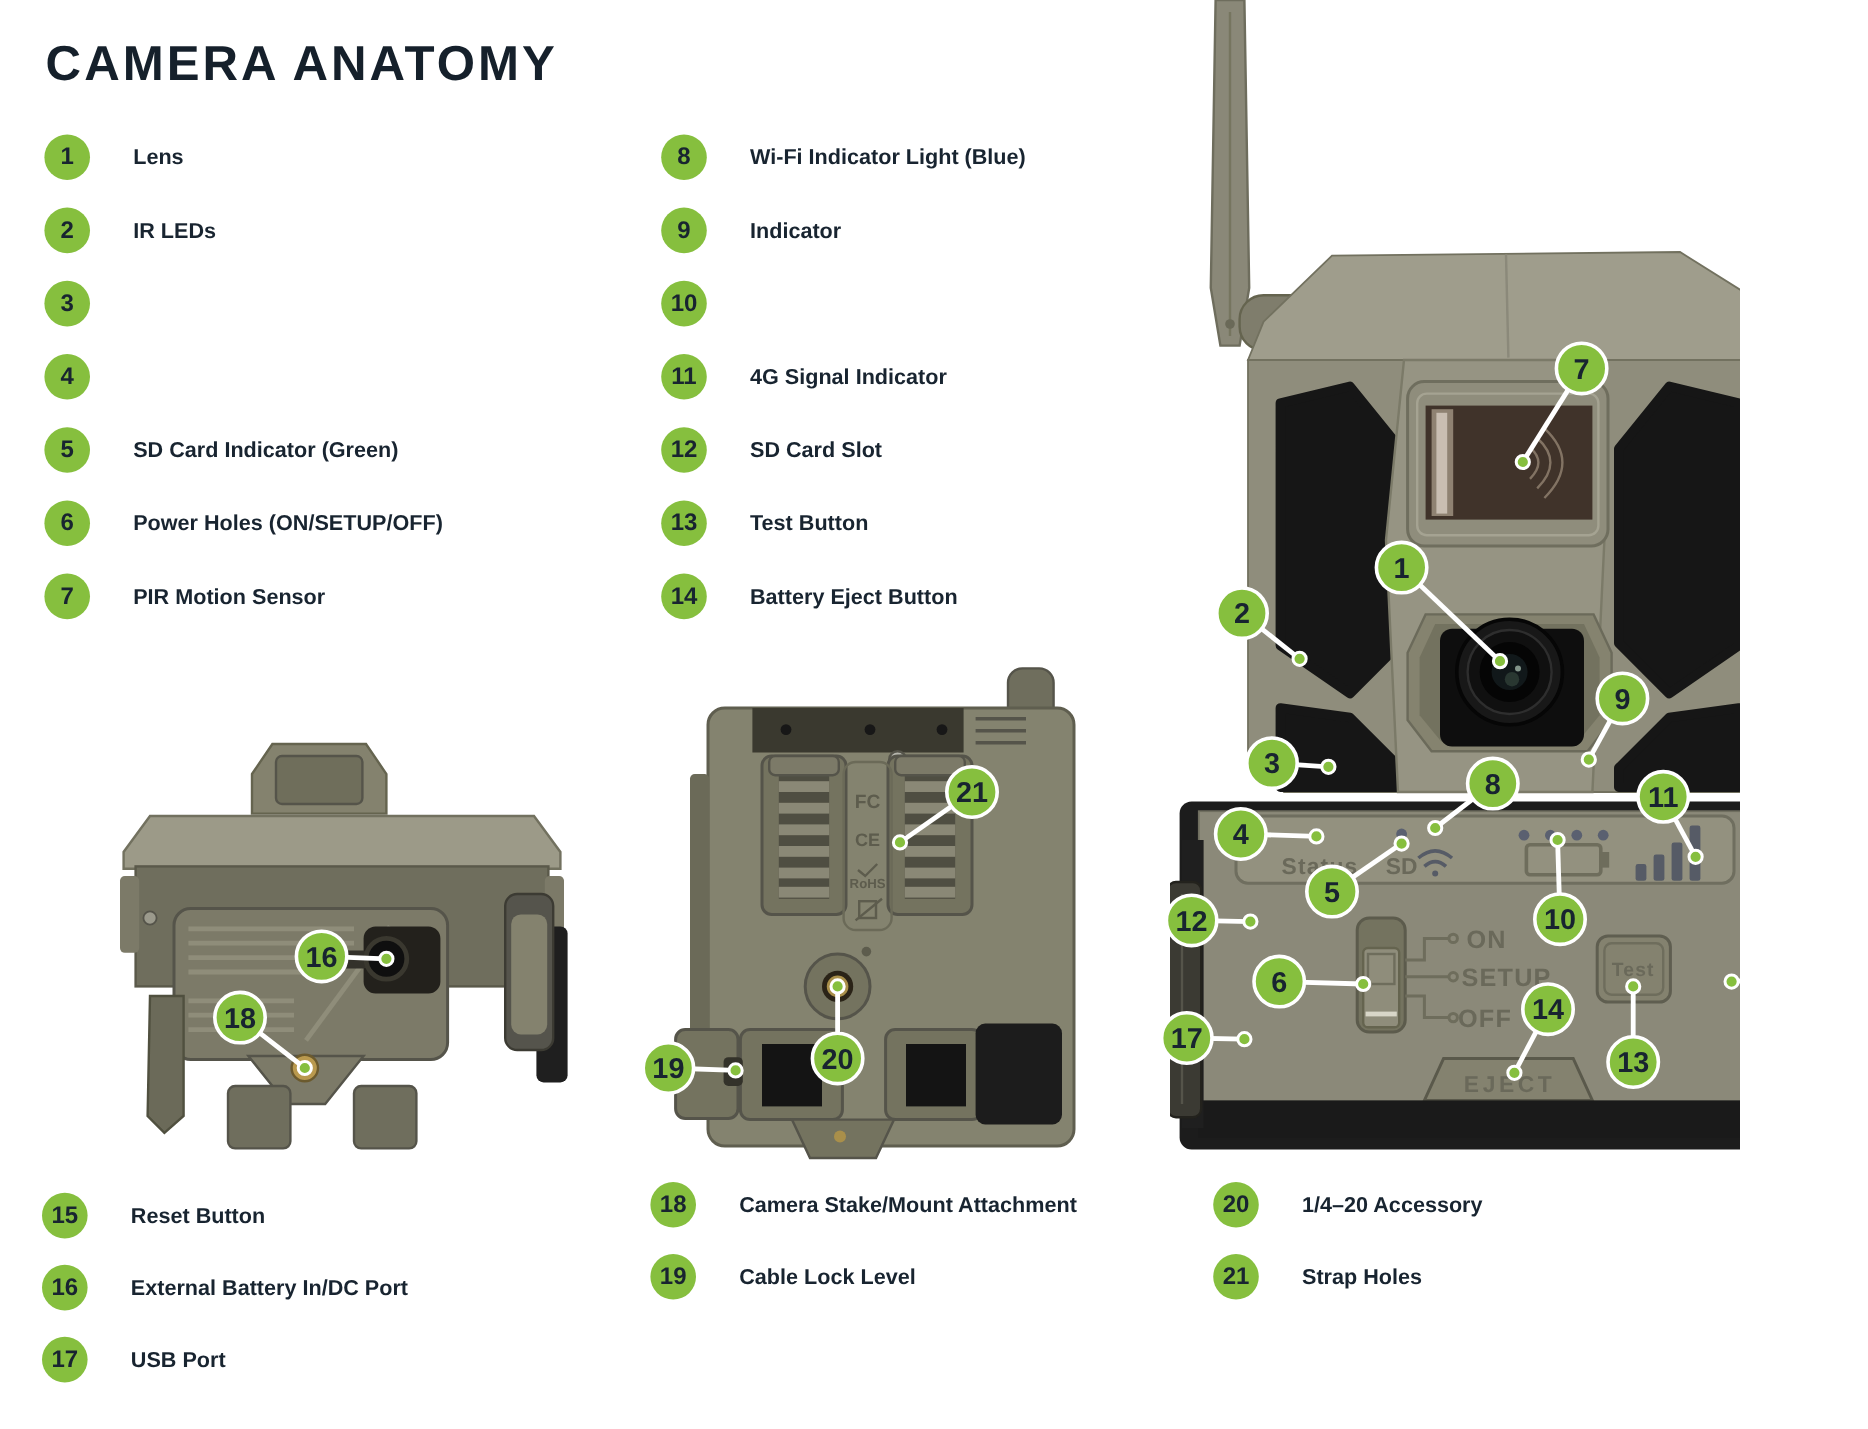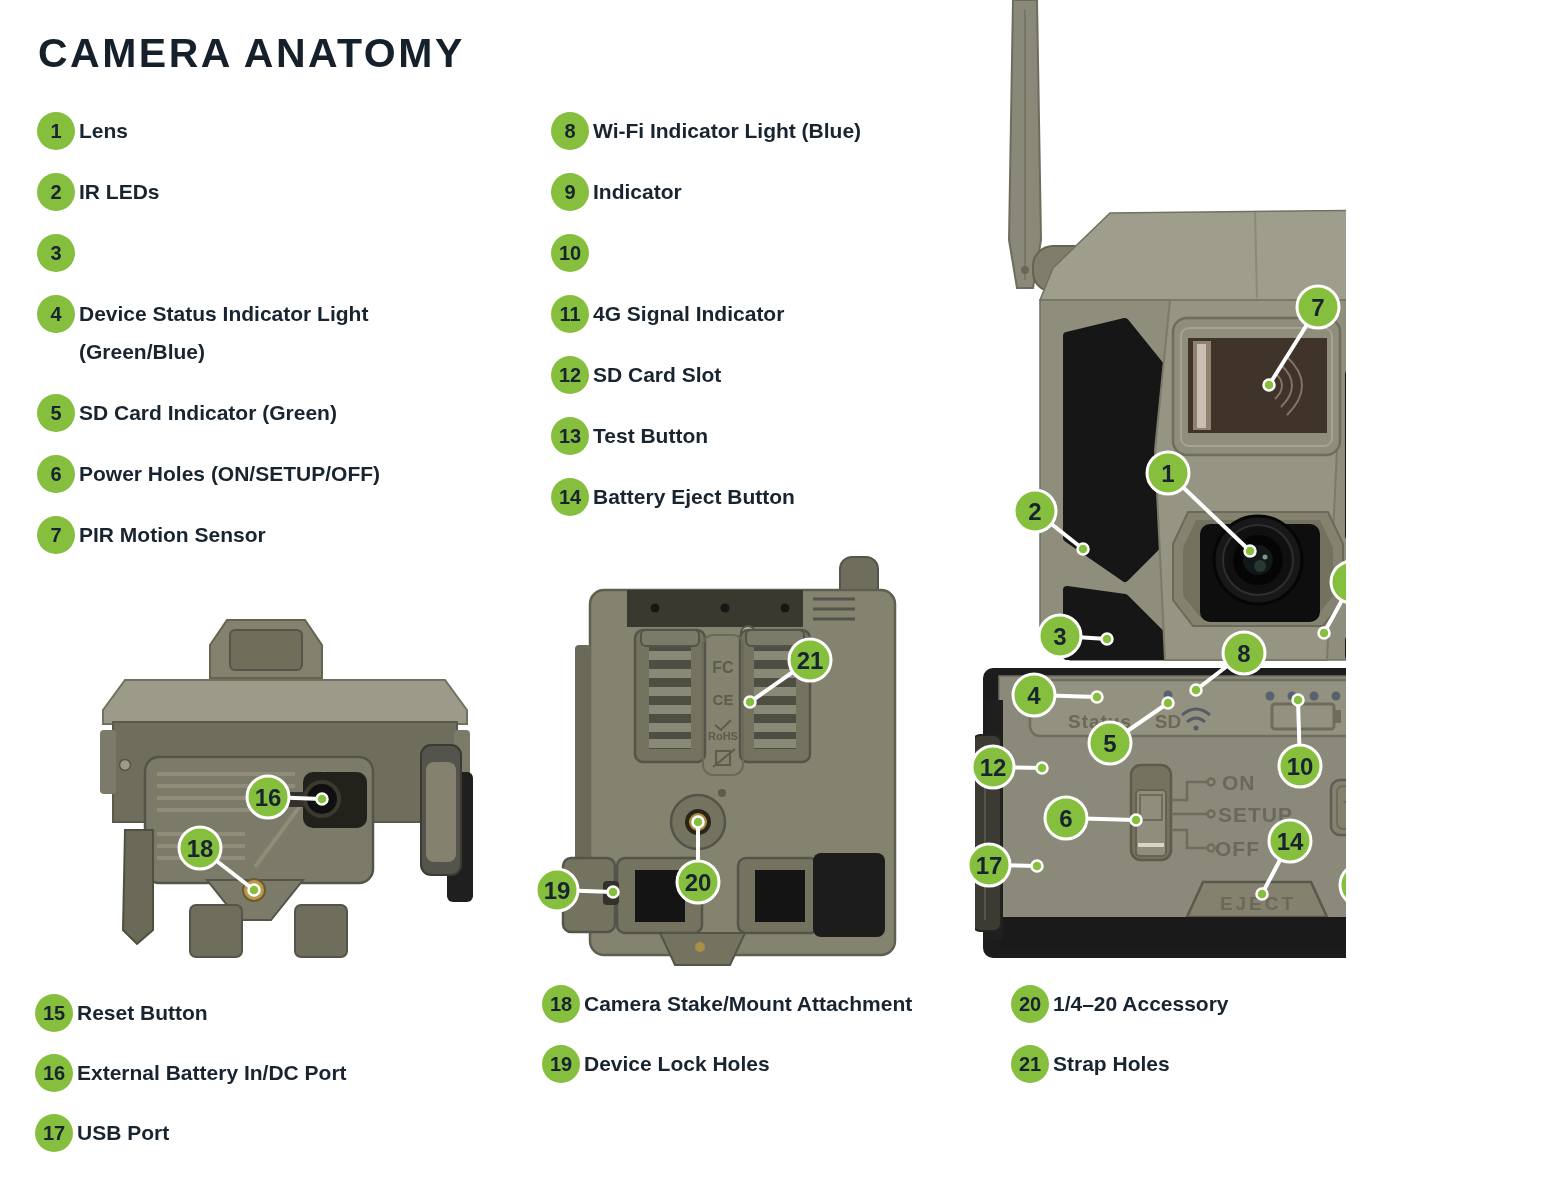--- a/index.html
+++ b/index.html
@@ -1,26 +1,26 @@
 <!DOCTYPE html>
 <html><head>
 <meta charset="utf-8">
 <style>
   html,body{margin:0;padding:0;background:#ffffff;}
-  .page{position:relative;width:1346px;height:1191px;background:#ffffff;overflow:hidden;
+  .page{position:relative;width:1450px;height:1191px;background:#ffffff;overflow:hidden;
         font-family:"Liberation Sans",sans-serif;}
   .title{position:absolute;left:38px;top:30px;margin:0;font-size:41px;font-weight:800;
          letter-spacing:2.5px;color:#15202B;}
   .legend{position:absolute;}
   .legend .item{display:flex;align-items:flex-start;margin-bottom:23px;}
   .legend.tight .item{margin-bottom:22px;}
   .badge{flex:0 0 38px;width:38px;height:38px;border-radius:50%;background:#86BF3E;
          color:#182430;font-size:20px;font-weight:bold;display:flex;align-items:center;
          justify-content:center;}
-  .lbl{margin-left:4px;font-size:21px;font-weight:bold;color:#182430;line-height:38px;
+  .lbl{margin-left:36px;font-size:18px;font-weight:bold;color:#182430;line-height:38px;
        white-space:pre-line;}
   #legend-top-left    {left:37px;  top:112px; width:470px;}
   #legend-top-right   {left:551px; top:112px; width:430px;}
   #legend-bottom-left {left:35px;  top:994px; width:470px;}
   #legend-bottom-mid  {left:542px; top:985px; width:460px;}
   #legend-bottom-right{left:1011px;top:985px; width:400px;}
   .fig{position:absolute;}
   #fig-front {left:975px;top:0;}
   #fig-back  {left:555px;top:555px;}
   #fig-bottom{left:95px; top:612px;}
@@ -41,22 +41,20 @@
       </div>
       <div class="item">
         <span class="badge">2</span>
         <span class="lbl">IR LEDs</span>
       </div>
       <div class="item">
         <span class="badge">3</span>
       </div>
       <div class="item">
         <span class="badge">4</span>
-        <span class="lbl">Device Status Indicator Light
-(Green/Blue)</span>
       </div>
       <div class="item">
         <span class="badge">5</span>
         <span class="lbl">SD Card Indicator (Green)</span>
       </div>
       <div class="item">
         <span class="badge">6</span>
         <span class="lbl">Power Holes (ON/SETUP/OFF)</span>
       </div>
       <div class="item">
@@ -107,21 +105,21 @@
         <span class="lbl">USB Port</span>
       </div>
     </div>
   <div class="legend tight" id="legend-bottom-mid">
       <div class="item">
         <span class="badge">18</span>
         <span class="lbl">Camera Stake/Mount Attachment</span>
       </div>
       <div class="item">
         <span class="badge">19</span>
-        <span class="lbl">Device Lock Holes</span>
+        <span class="lbl">Cable Lock Level</span>
       </div>
     </div>
   <div class="legend tight" id="legend-bottom-right">
       <div class="item">
         <span class="badge">20</span>
         <span class="lbl">1/4–20 Accessory</span>
       </div>
       <div class="item">
         <span class="badge">21</span>
         <span class="lbl">Strap Holes</span>

